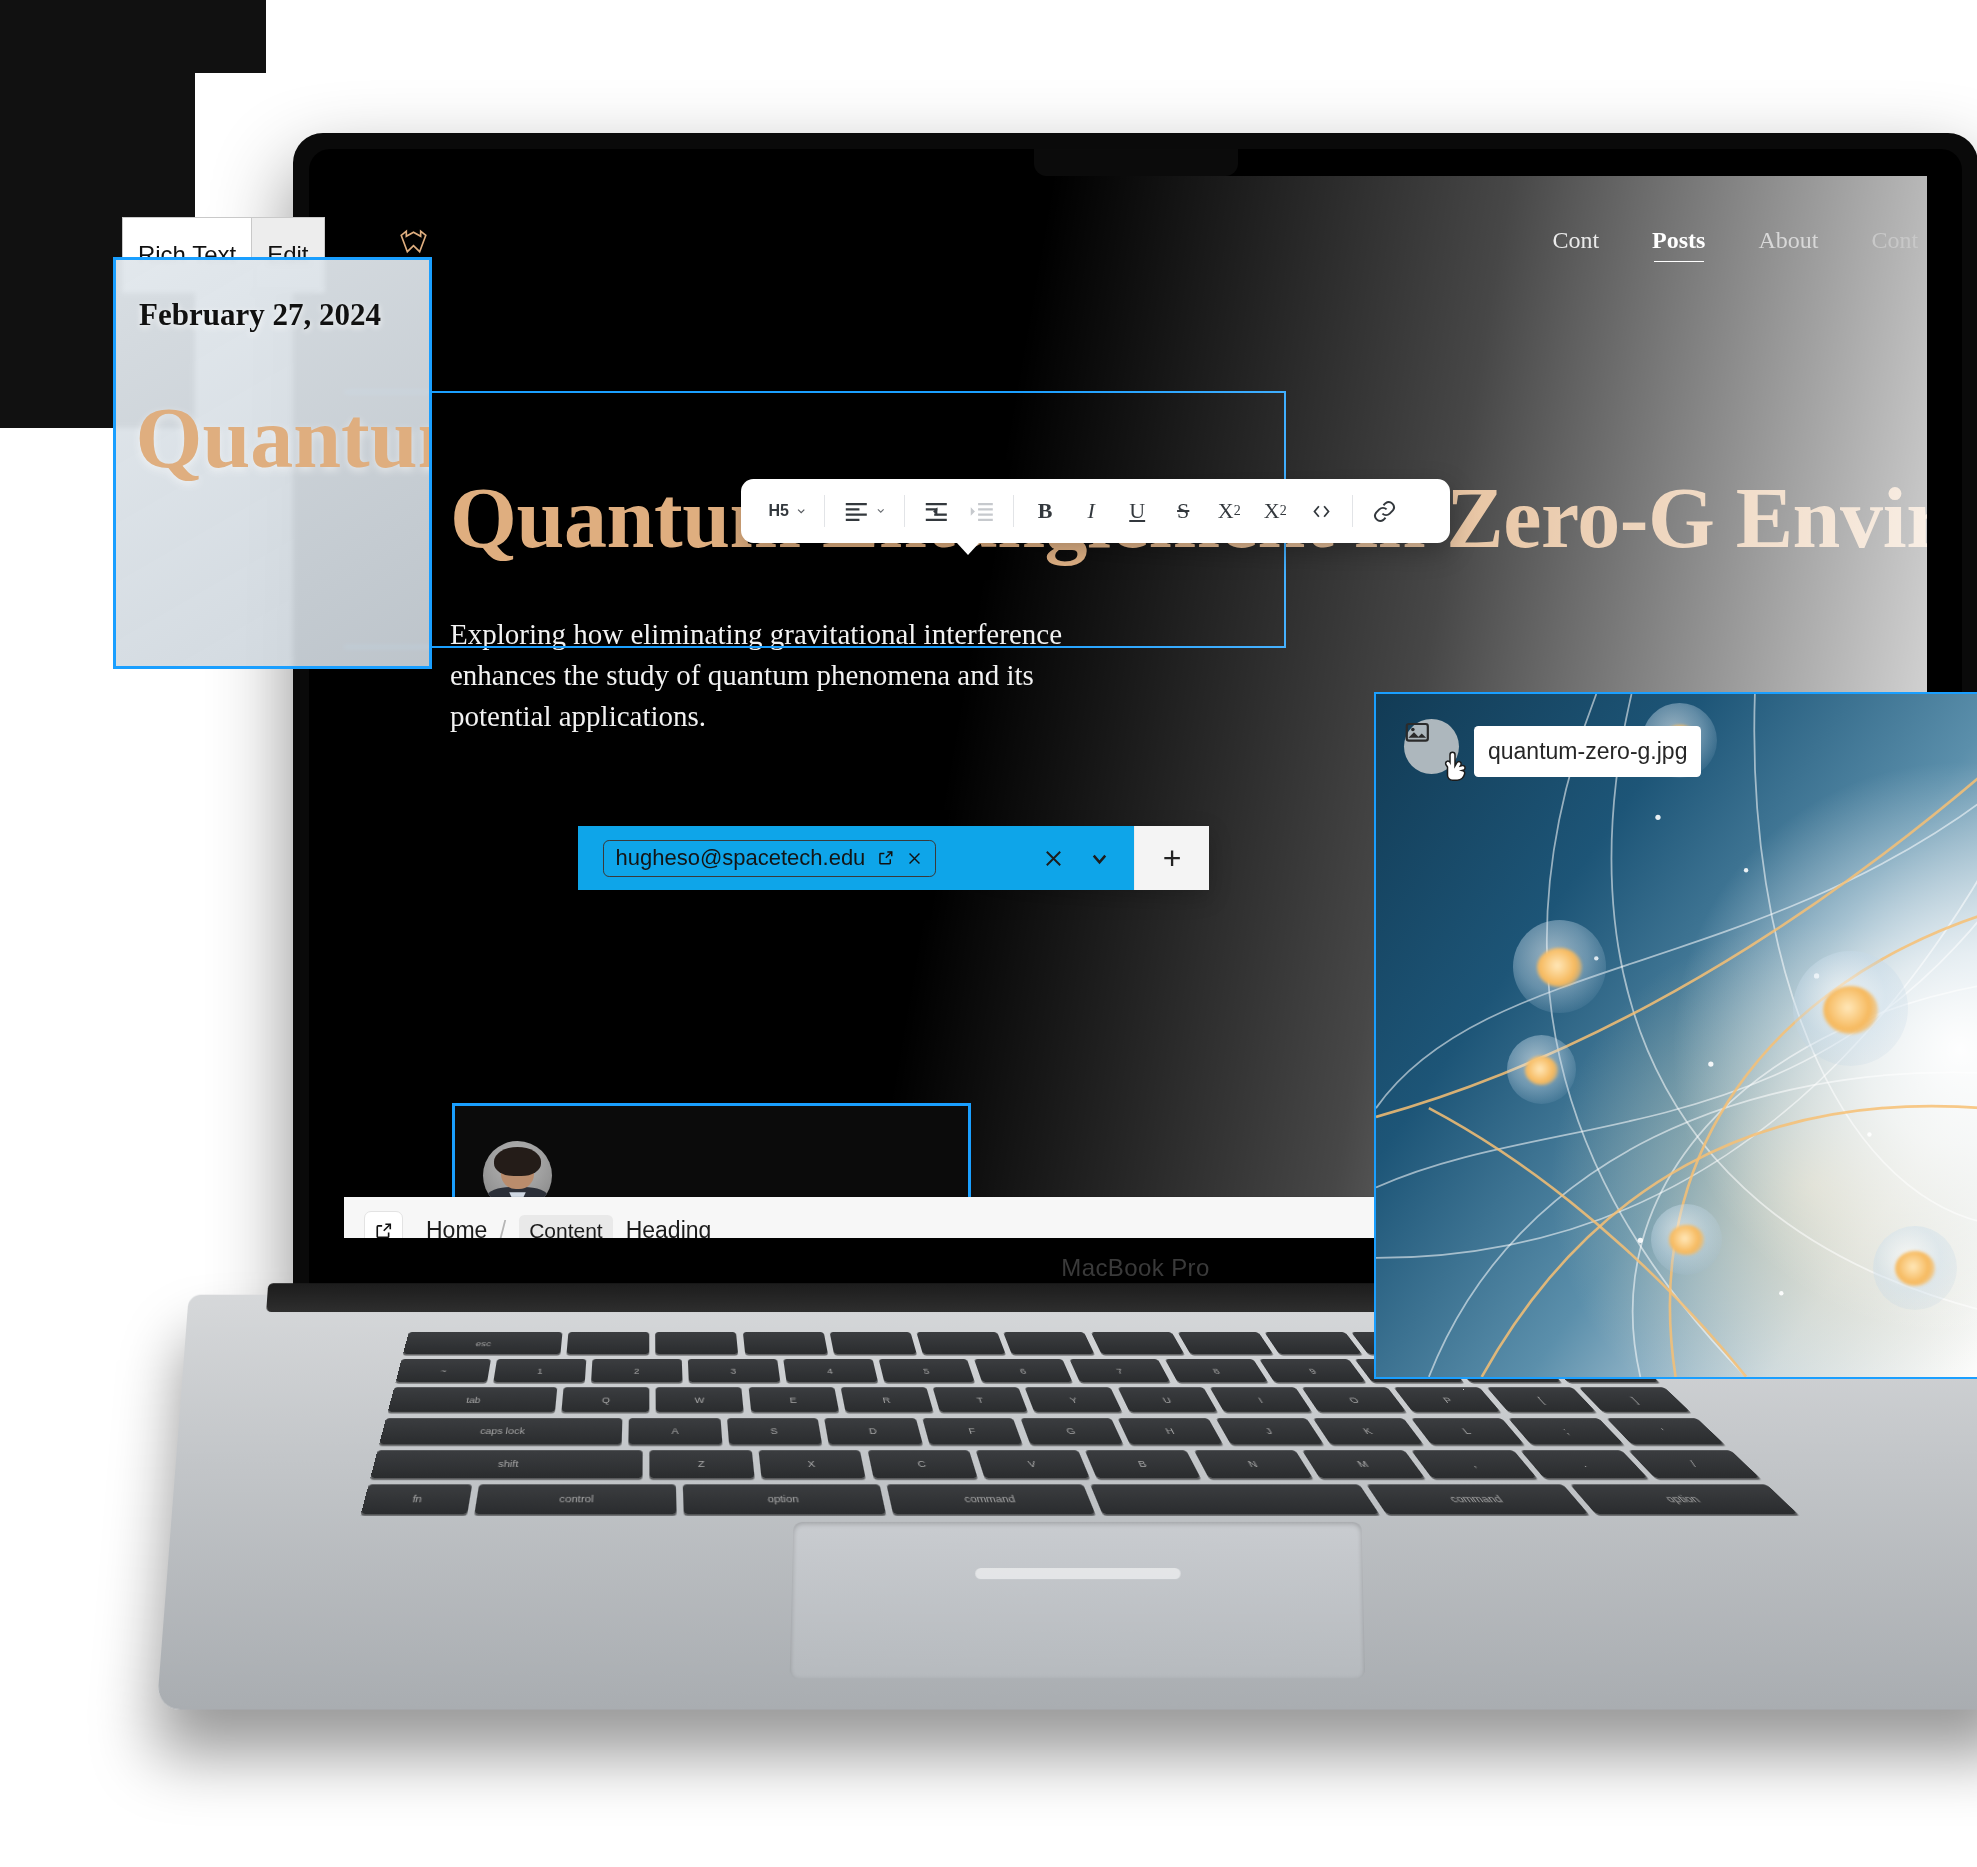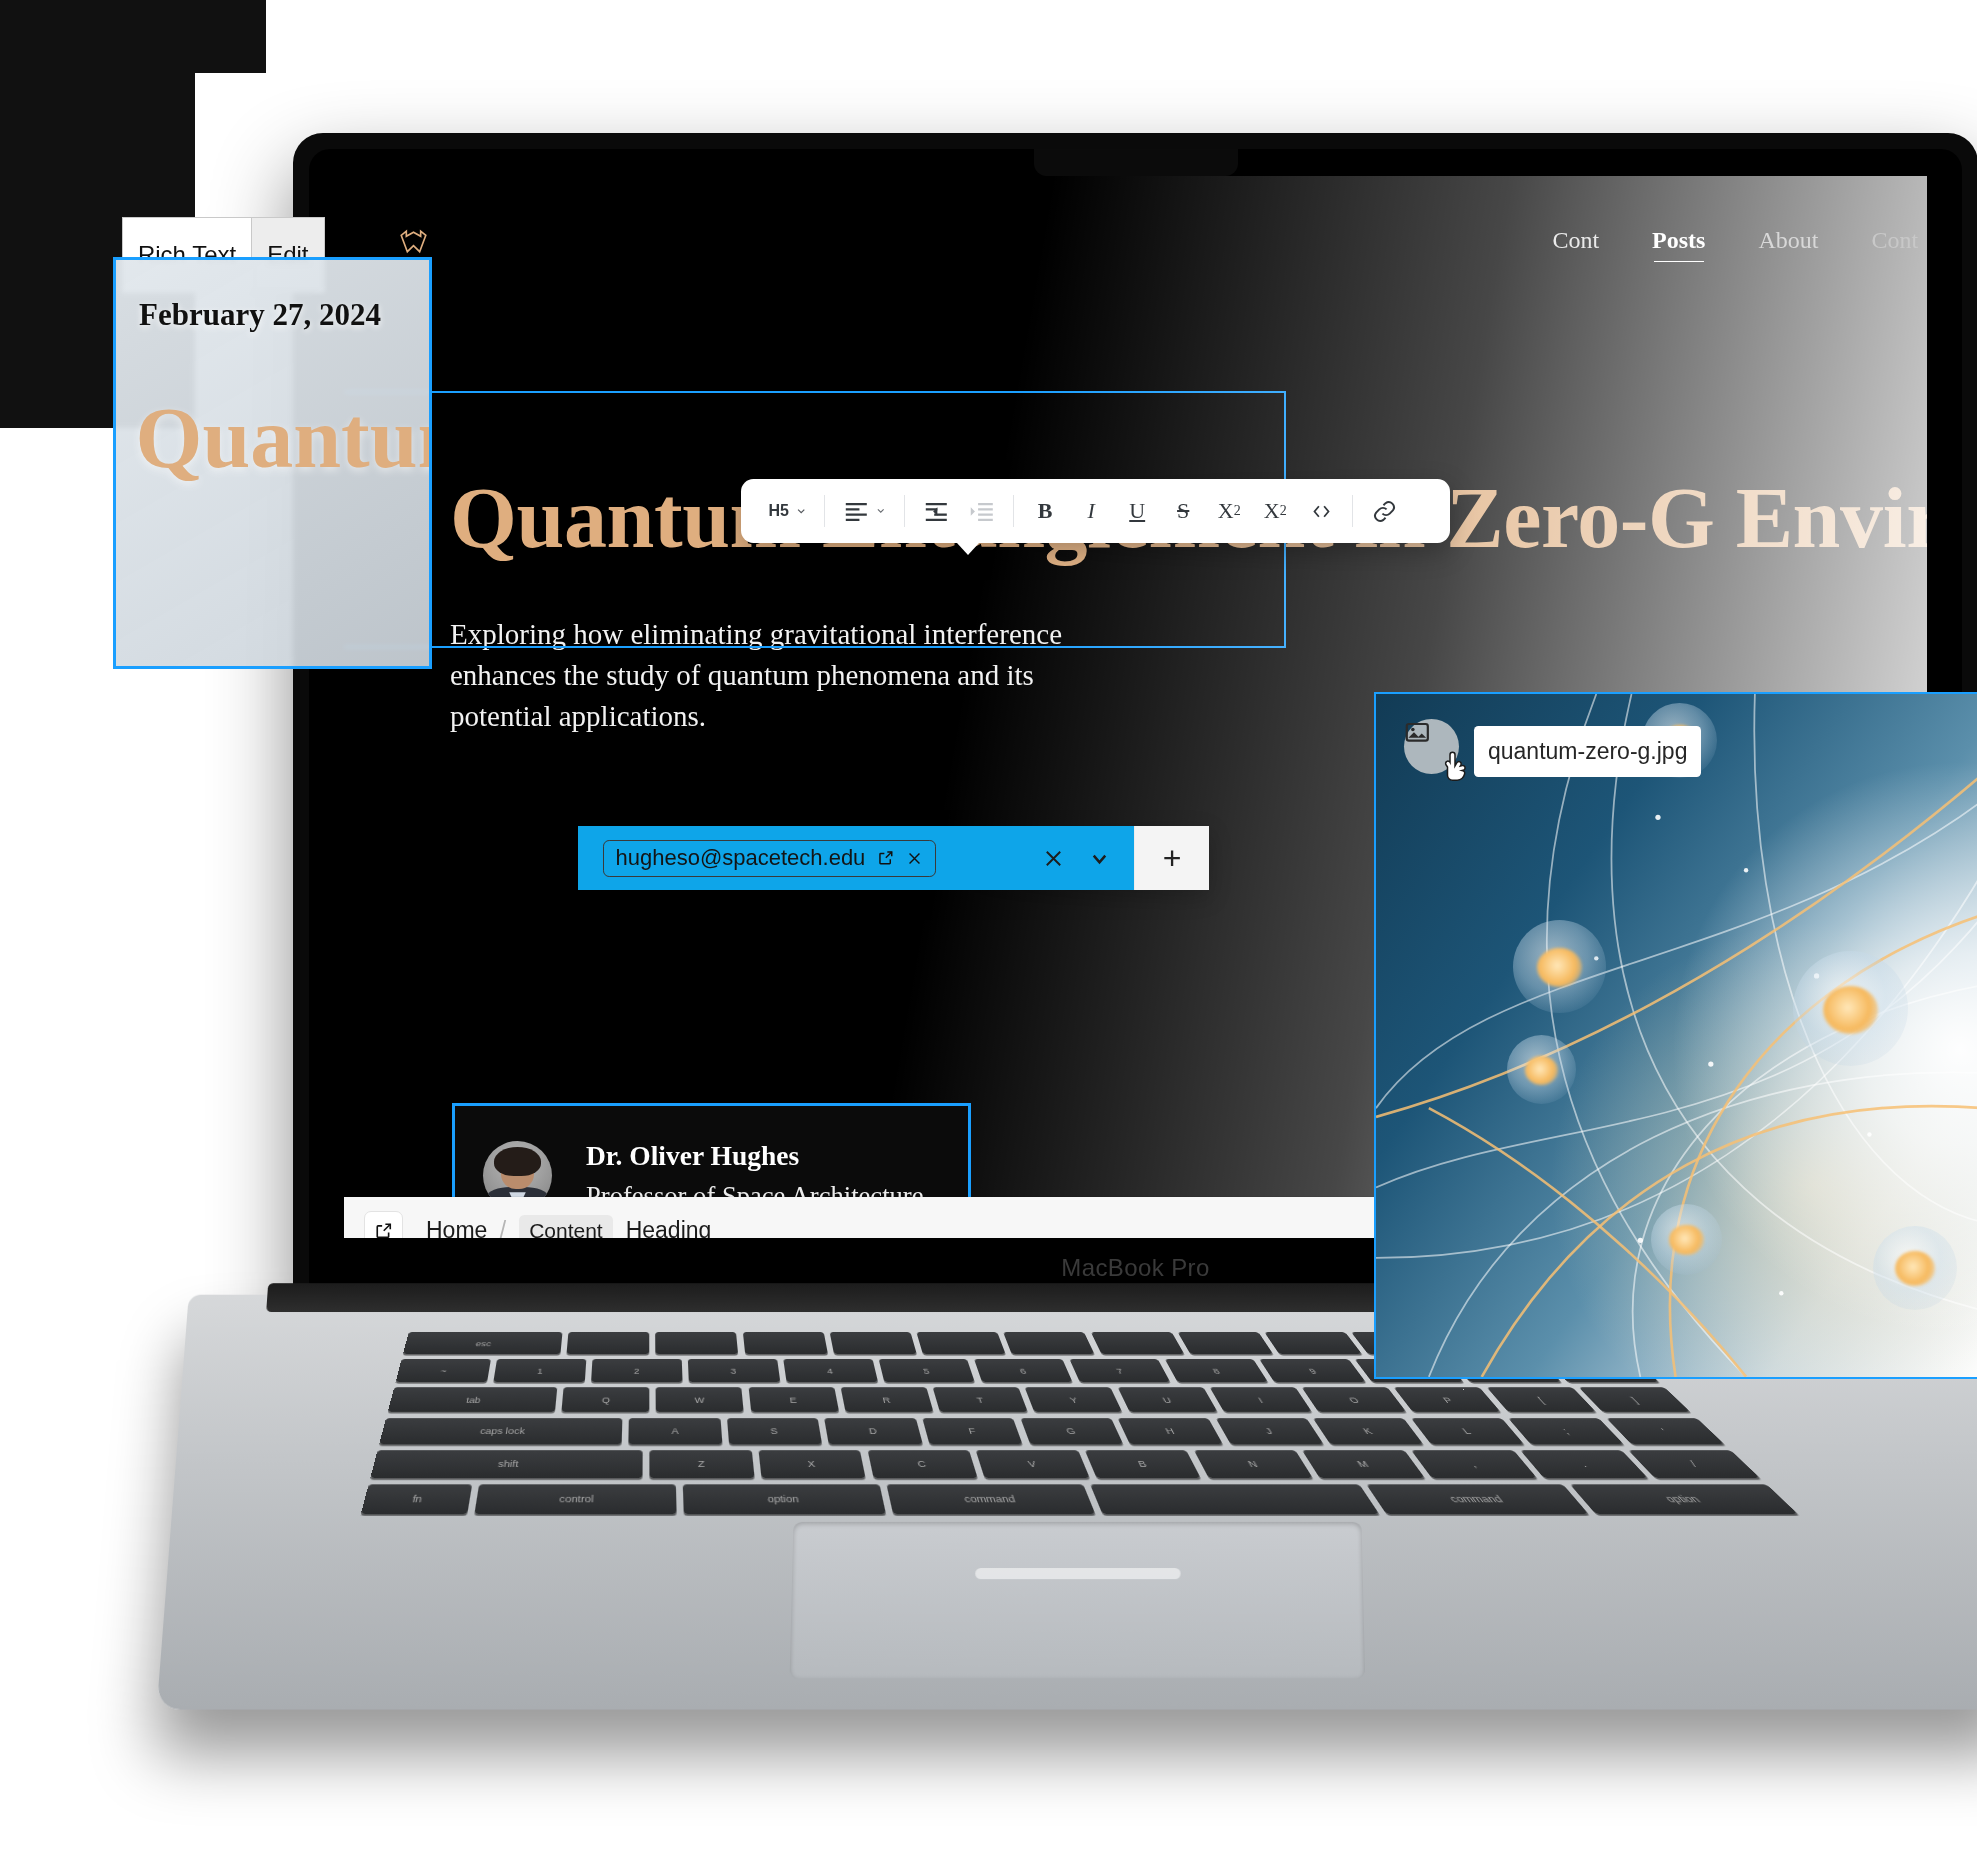--- a/index.html
+++ b/index.html
@@ -207,24 +207,20 @@
             </div>
             <div class="art-sub">Exploring how eliminating gravitational interference enhances the study of quantum phenomena and its potential applications.</div>
           </div>
 
           <div class="author-card">
             <div class="avatar">
               <div class="suit"></div>
                 <div class="shirt"></div>
               <div class="face"></div>
                 <div class="hair"></div>
-            </div>
-            <div class="author-text">
-              <div class="author-name">Dr. Oliver Hughes</div>
-              <div class="author-role">Professor of Space Architecture</div>
             </div>
           </div>
 
           <div class="screen-grad"></div>
 
           <div class="statusbar">
             <div class="sb-iconbtn">
               <svg width="19.5" height="19.5" viewBox="0 0 24 24" fill="none" stroke="#111" stroke-width="2">
                 <path d="M14 4h6v6"></path>
                   <path d="M20 4l-8 8"></path>

